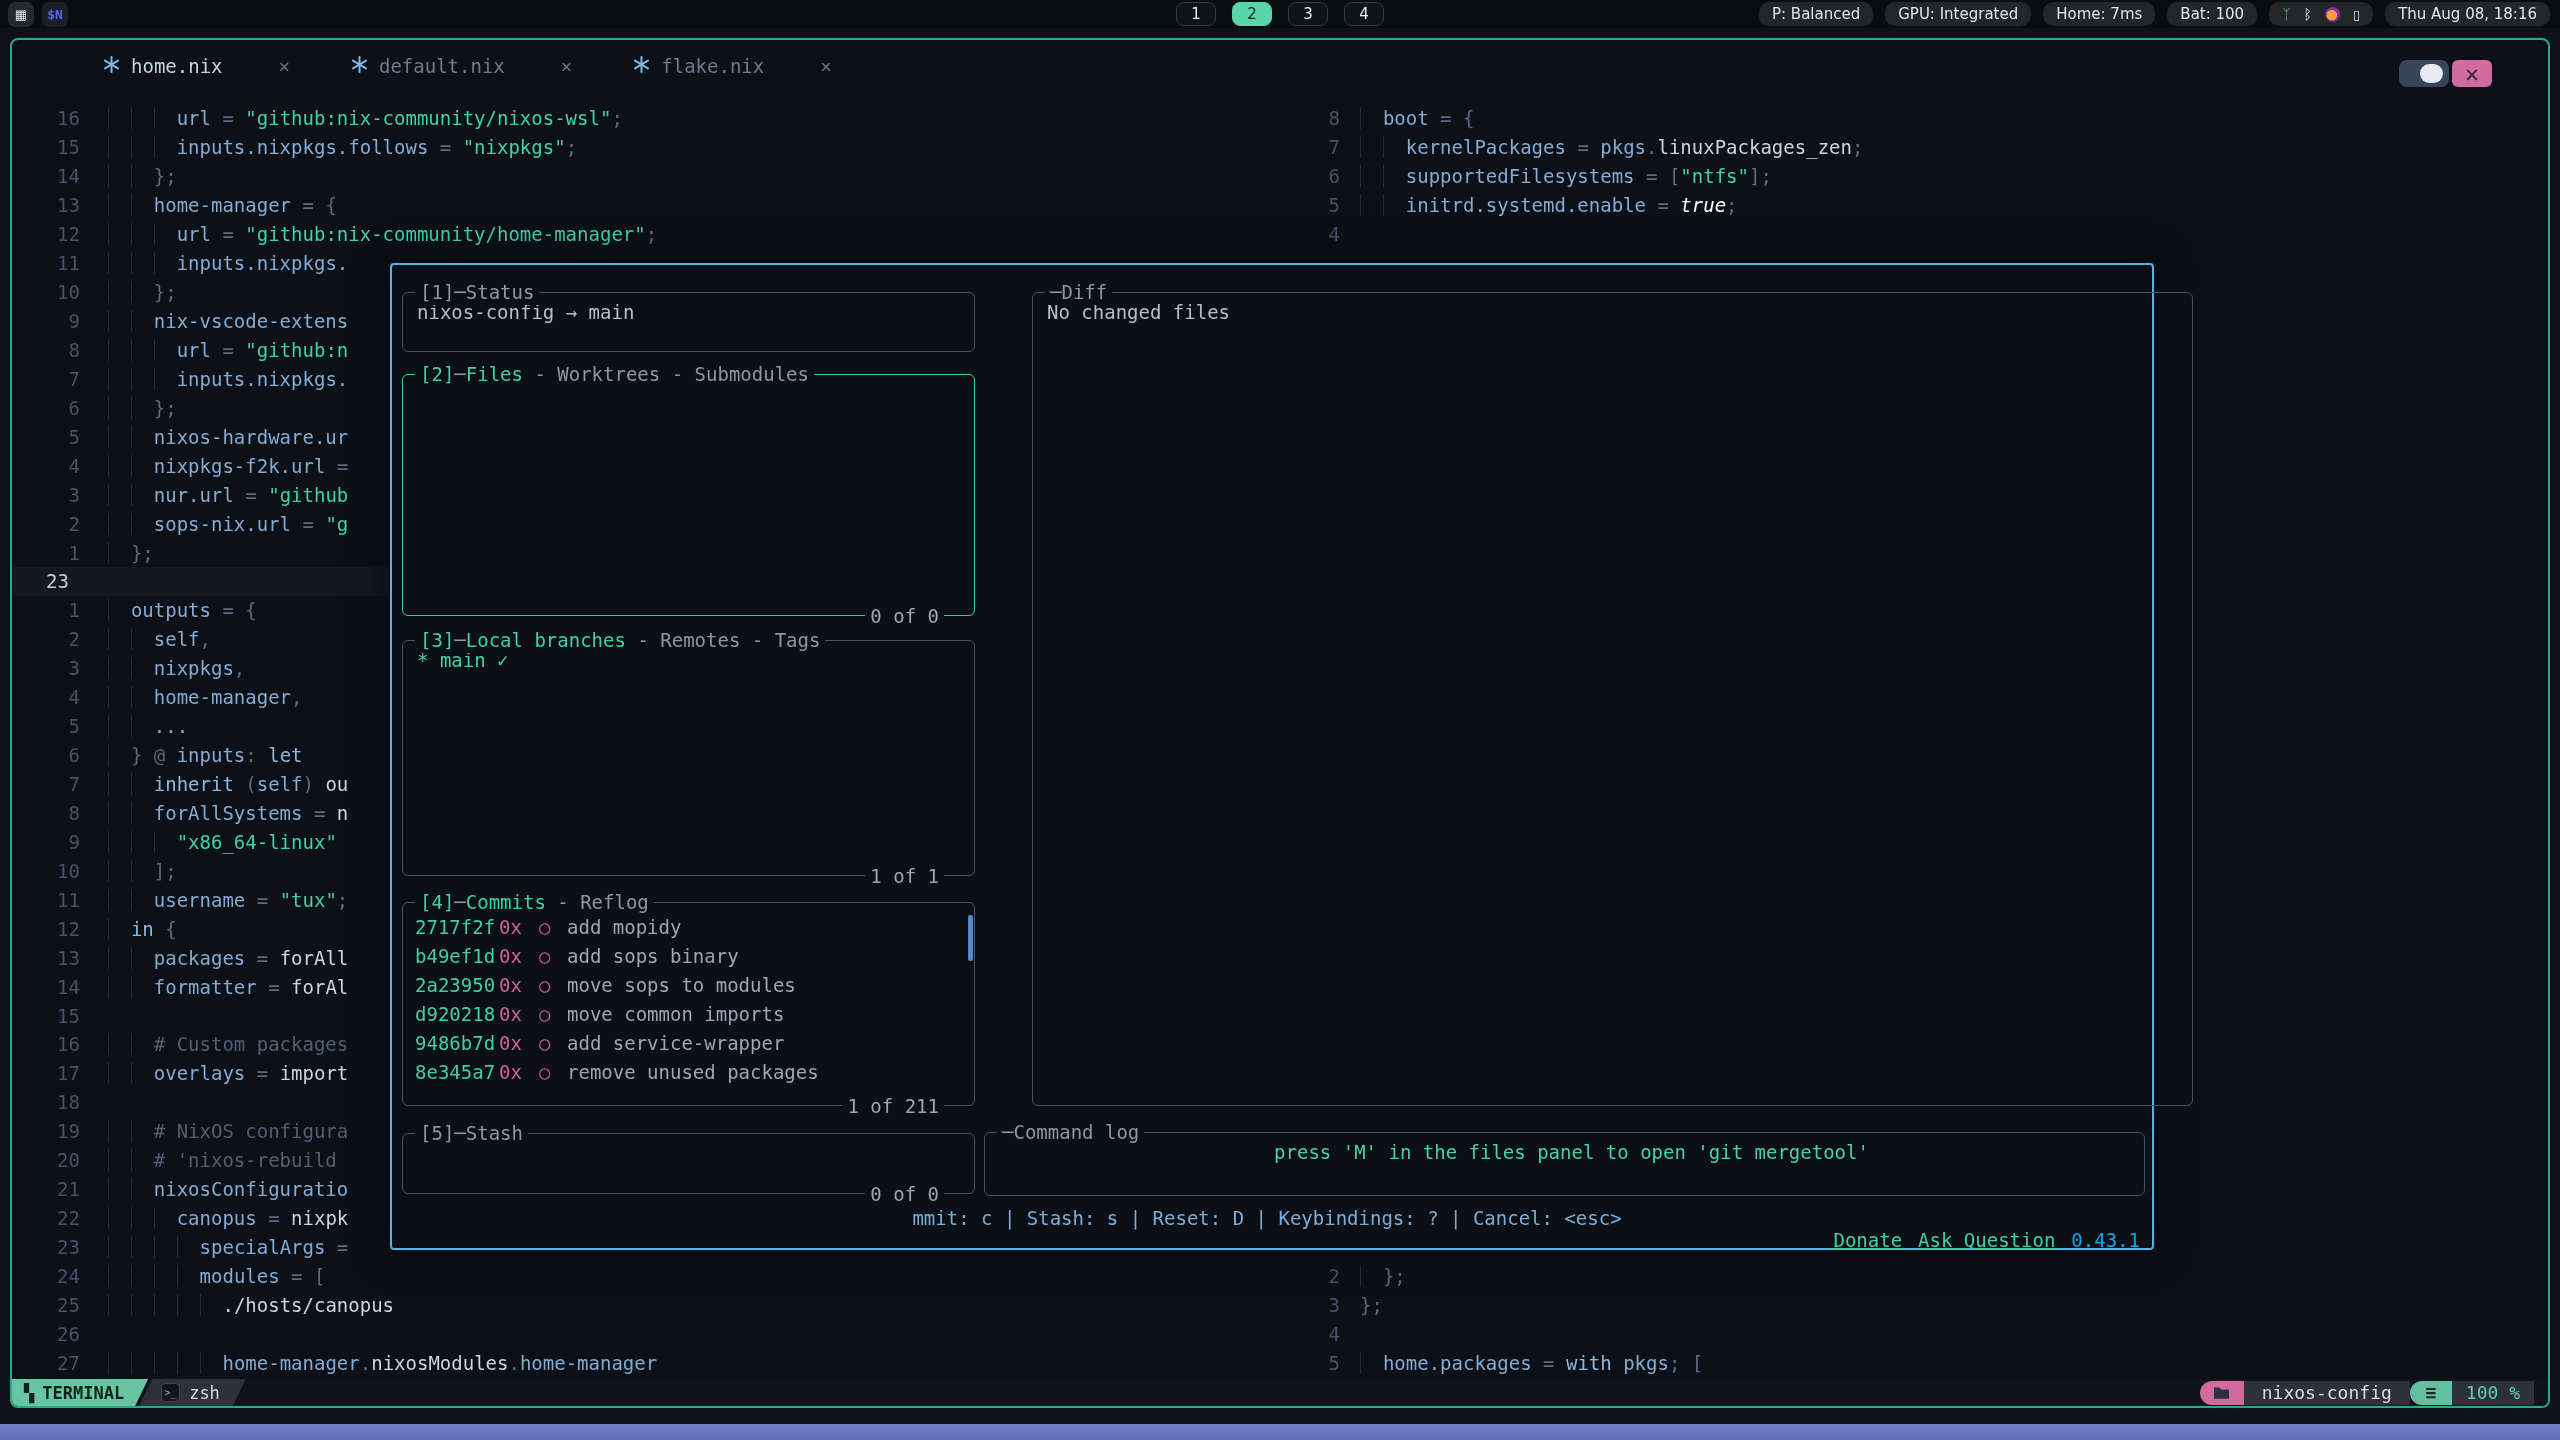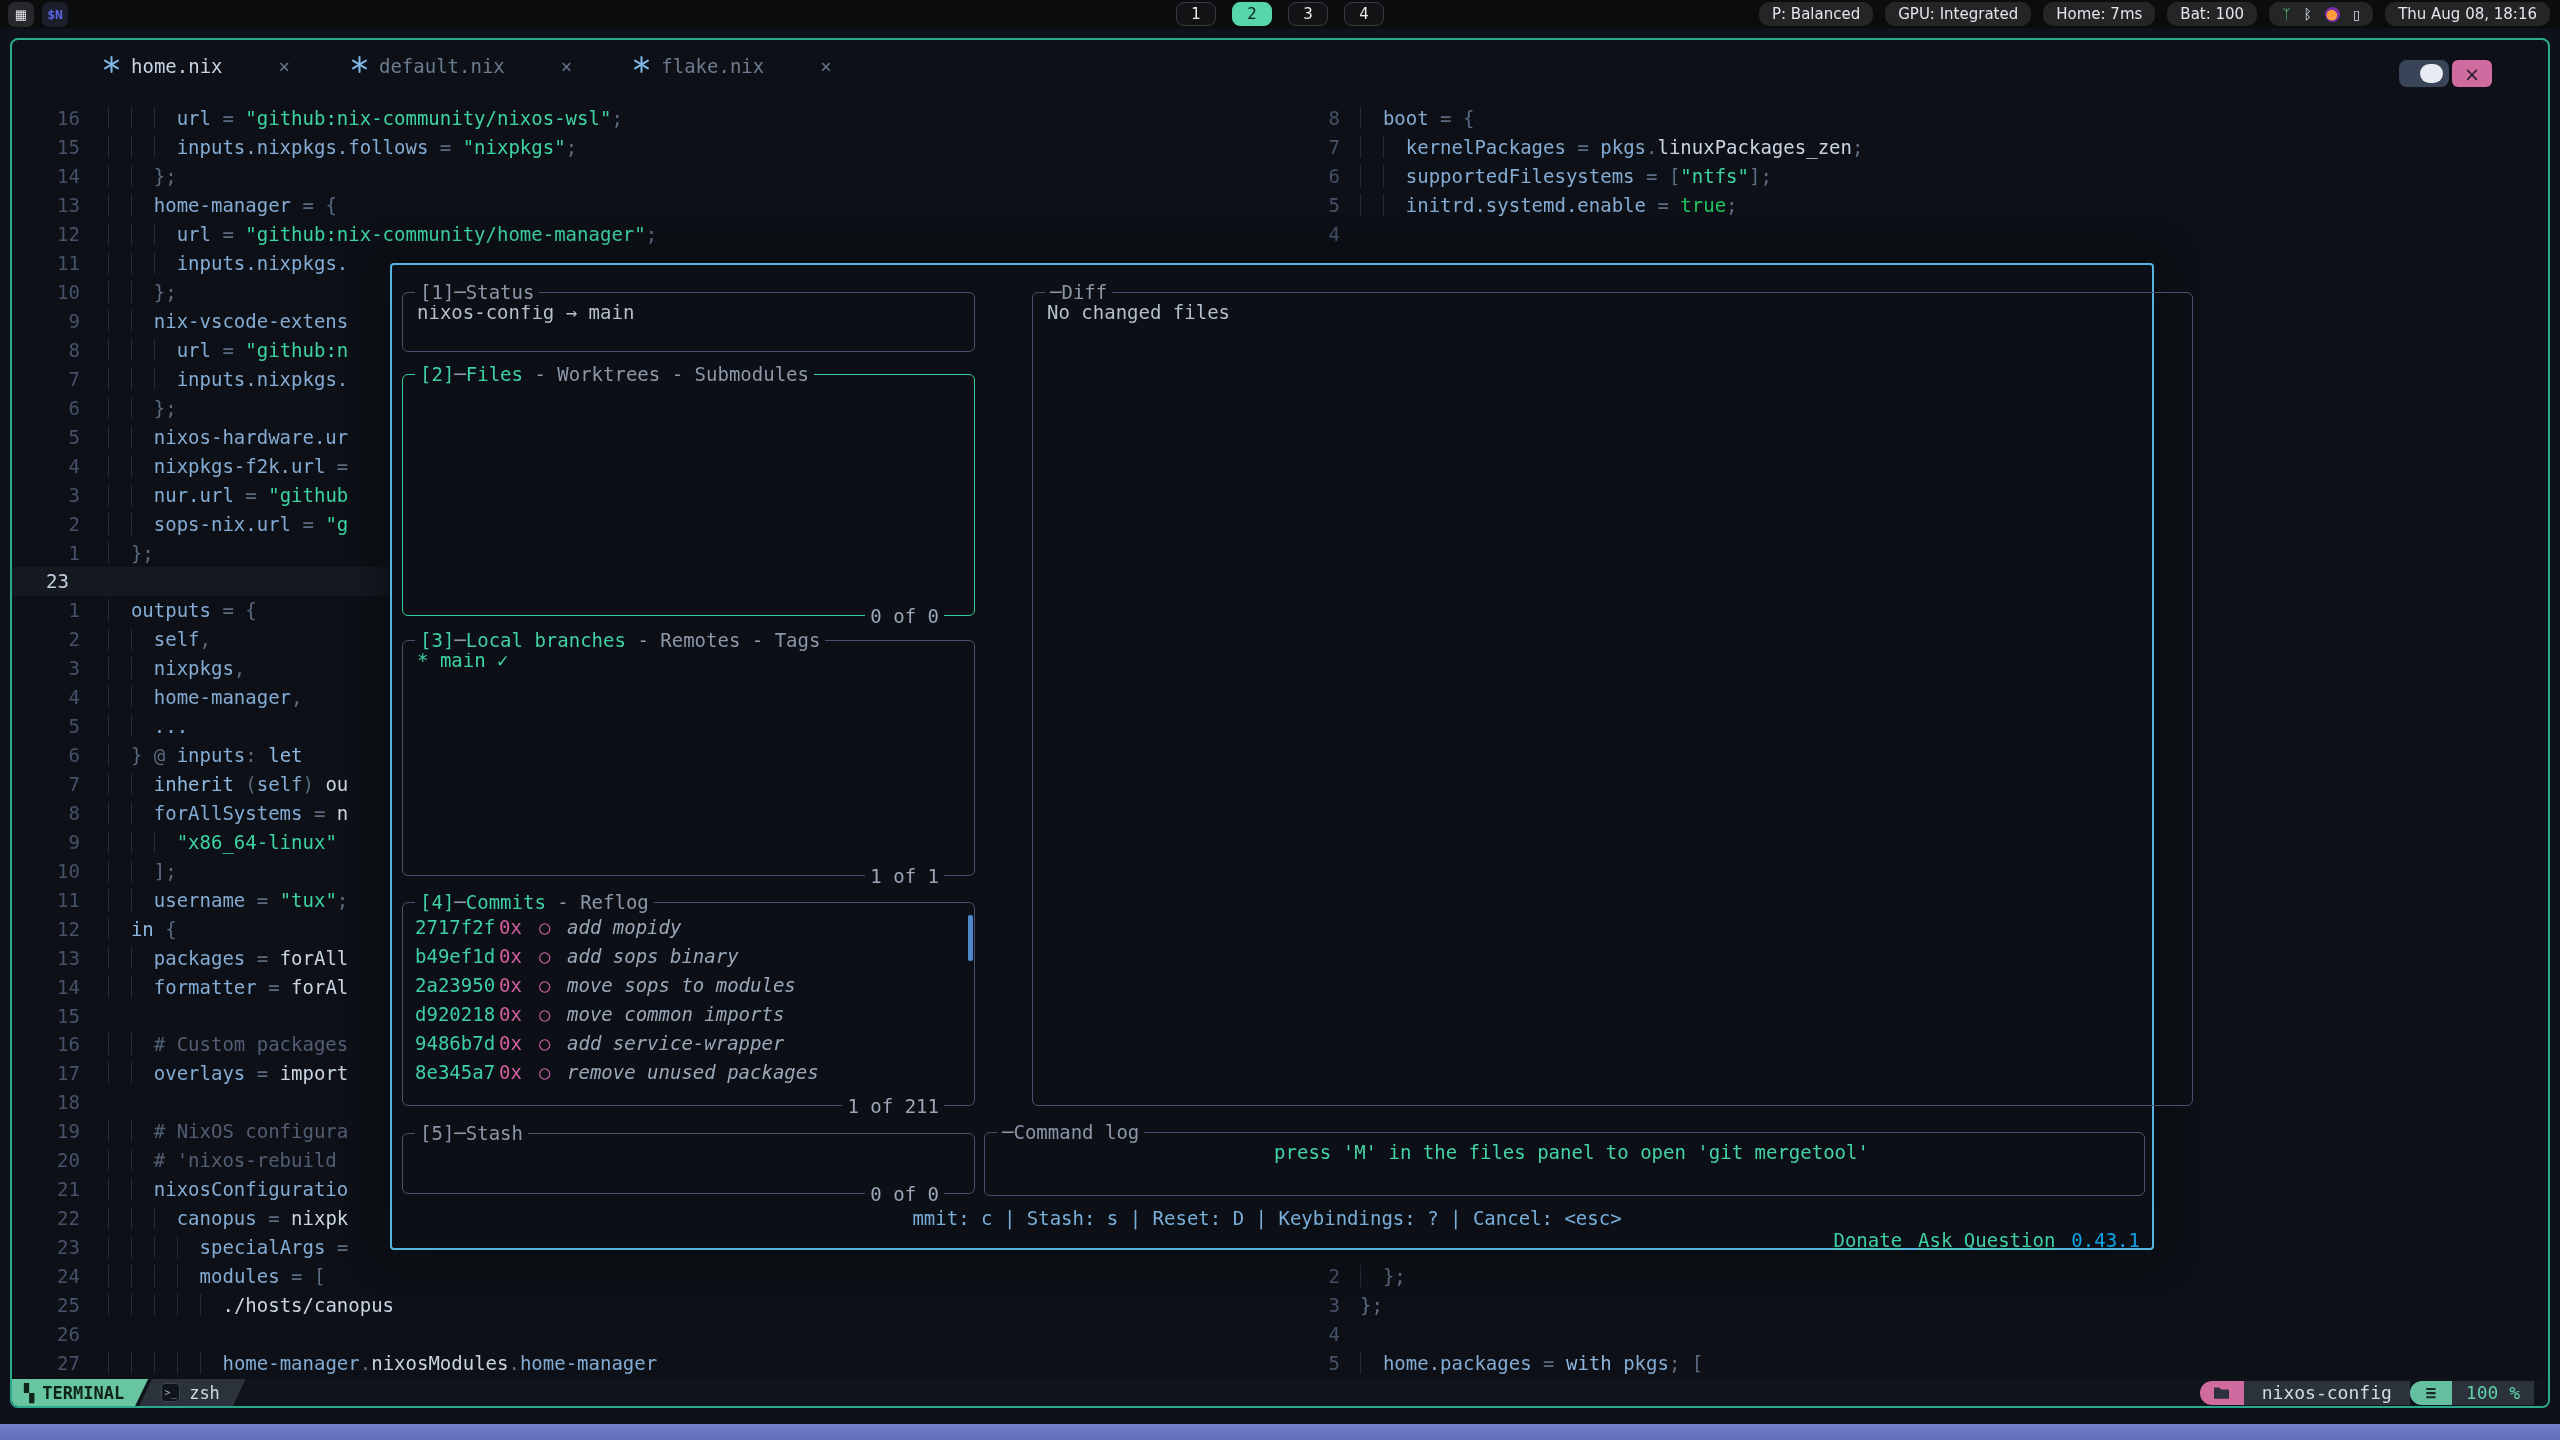--- a/index.html
+++ b/index.html
@@ -63,21 +63,21 @@
   .code { margin-left:28px; display:flex; align-items:stretch; white-space:pre; }
   #pane-right-top .code, #pane-right-bottom .code { margin-left:20px; }
   .guide { flex:none; width:22.9px; border-left:1px solid #222c3c; }
   .code span { flex:none; }
   .p   { color:#5b6b82; }
   .id  { color:#84abd3; }
   .kw  { color:#8fb8e0; }
   .str { color:#3ed3a4; }
   .fn  { color:#c9d5e3; }
   .com { color:#525e74; }
-  .bool{ color:#22c55e; }
+  .bool{ color:#ffffff;font-style:italic; }
 
   
   .lazygit { position:absolute; left:378px; top:223px; width:1764px; height:987px;
              background:#0c1016; border:2px solid #55b4e0; border-radius:4px; z-index:5;
              font-family:"DejaVu Sans Mono",monospace; font-size:19px;
              box-shadow:0 0 40px rgba(0,0,0,.55); }
   .lg-panel { position:absolute; border:1px solid #46526b; border-radius:6px; }
   .lg-panel.active { border-color:#35cf9f; }
   .lgtitle { position:absolute; top:-14px; left:12px; background:#0c1016; padding:0 5px;
              white-space:pre; line-height:26px; }
@@ -93,21 +93,21 @@
   .lg-diff     { left:592px; top:27px;  width:1161px; height:814px;margin-left:48px; }
   .lg-cmdlog   { left:592px; top:867px; width:1161px; height:64px;text-align:center; }
   .lg-content { padding:8px 0 0 14px; color:#b4bfcd; white-space:pre; }
   .branch-line { color:#3ed3a4; }
   .cmdlog-line { color:#45d2a8; }
   #commit-rows { padding-top:10px; }
   .crow2 { height:28.95px; display:flex; align-items:center; white-space:pre; padding-left:12px; cursor:pointer; }
   .c-hash { width:84px; flex:none; color:#3ecfa6; }
   .c-auth { width:40px; flex:none; color:#d45f9e; }
   .c-dot  { width:28px; flex:none; color:#c75fa2; }
-  .c-msg  { color:#9aa7b8;font-style:italic; }
+  .c-msg  { color:#9aa7b8; }
   .lg-scrollbar { position:absolute; right:1px; top:12px; width:5px; height:46px;
                   background:#4f89c9; border-radius:2px; }
   .lg-keybar { position:absolute; left:2px; right:12px; top:942px; height:30px;
                display:flex; align-items:center;flex-direction:column; }
   .kb-left { color:#79aed9; white-space:pre; }
   .kb-right { margin-left:auto; display:flex; gap:16px; align-items:center; }
   .kb-link { color:#3fd0a6; text-decoration:underline; cursor:pointer; }
   .kb-ver { color:#0ea5e9; }
 
   

